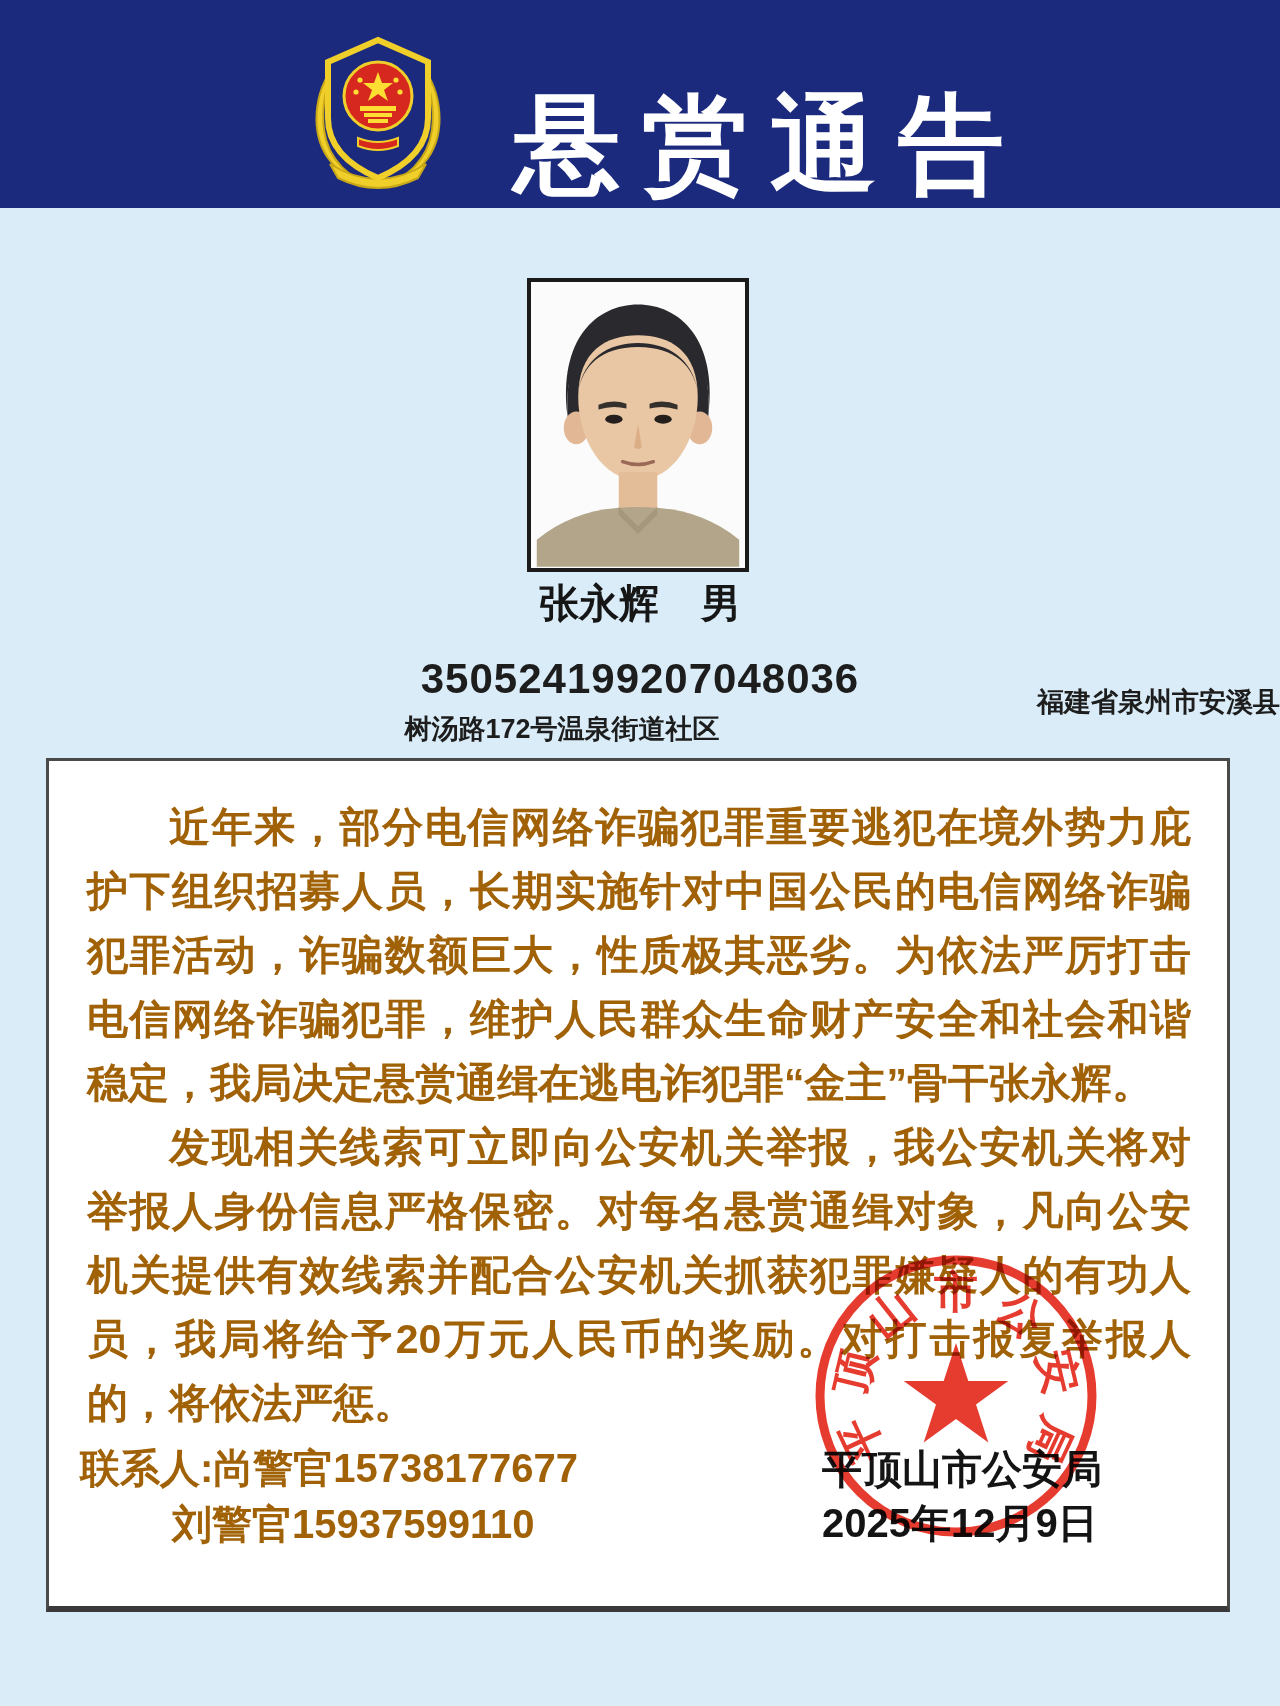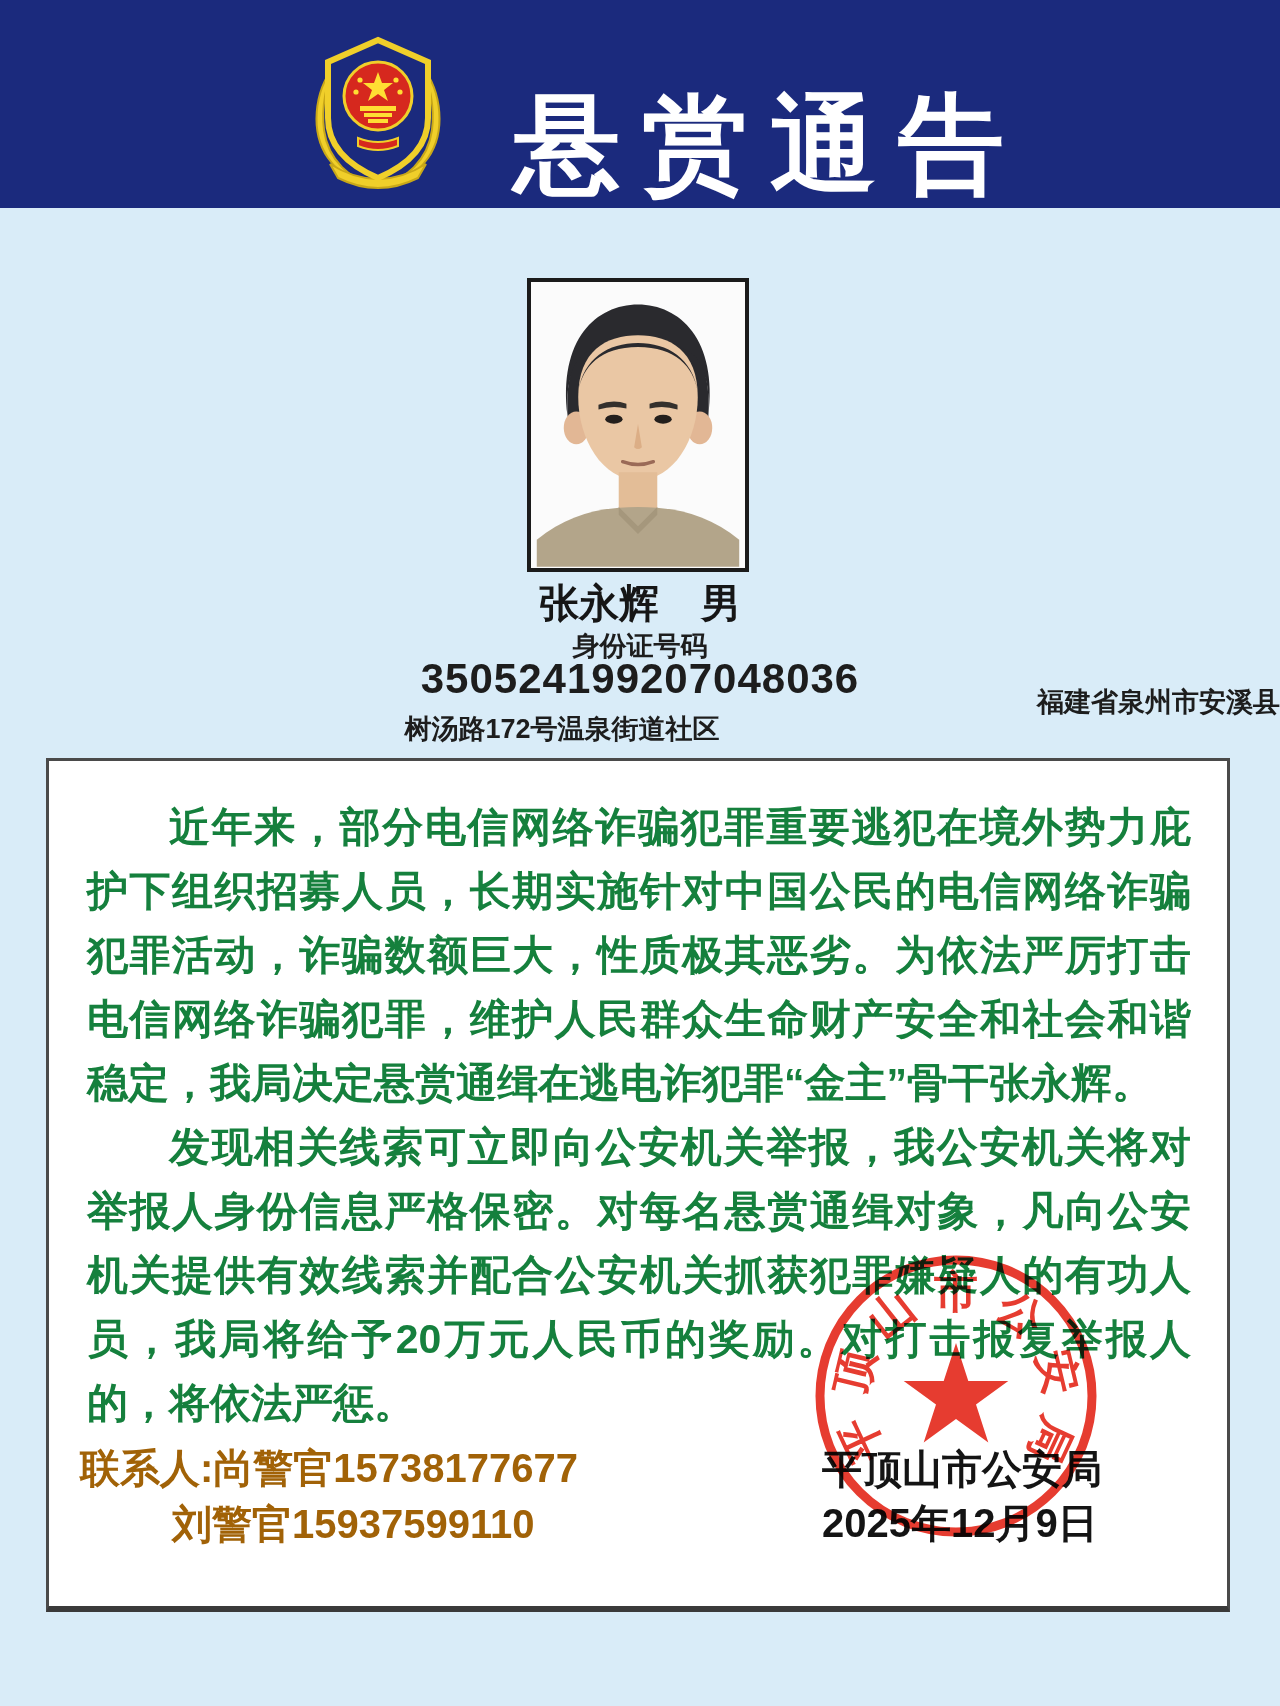--- a/index.html
+++ b/index.html
@@ -29,21 +29,21 @@
   .addr1{position:absolute;left:0;top:684px;width:1280px;text-align:right;
          font-size:27px;font-weight:800;color:#1d1d1d;}
   .addr2{position:absolute;left:0;top:711px;width:1124px;text-align:center;
          font-size:27px;font-weight:800;color:#1d1d1d;}
 
   
   .body-box{position:absolute;left:46px;top:758px;width:1184px;height:854px;
             background:#ffffff;border:3px solid #4a4a4a;border-bottom:6px solid #3a3a3a;
             box-sizing:border-box;}
   .body-text{position:absolute;left:38px;top:34px;width:1104px;
-             font-size:41px;line-height:64px;font-weight:700;color:#15803d;
+             font-size:41px;line-height:64px;font-weight:700;color:#a16207;
              text-align:justify;}
   .body-text p{margin:0;text-indent:2em;}
 
   
   .contacts{position:absolute;left:80px;top:1440px;font-size:40px;font-weight:800;
             color:#a16207;line-height:56px;white-space:nowrap;}
   .contact-line2{margin-left:92px;}
 
   
   .issuer{position:absolute;left:822px;top:1442px;font-size:40px;font-weight:800;
@@ -113,21 +113,20 @@
       <rect x="91" y="196" width="40" height="44" fill="#e3bd97"></rect>
 
       <path d="M6,294 L6,266 C38,240 72,232 111,232 C150,232 184,240 216,266 L216,294 Z" fill="#b3a58a"></path>
       <path d="M91,232 L111,252 L131,232 L131,240 L111,260 L91,240 Z" fill="#a5977c"></path>
     </svg>
   </div>
 
   <div class="name-line">
     <span>张永辉</span><span class="name-gap"></span><span>男</span>
   </div>
-  <div class="id-label">身份证号码</div>
   <div class="id-number">350524199207048036</div>
   <div class="addr1">福建省泉州市安溪县</div>
   <div class="addr2">树汤路172号温泉街道社区</div>
 
   <div class="body-box">
     <div class="body-text">
       <p>近年来，部分电信网络诈骗犯罪重要逃犯在境外势力庇护下组织招募人员，长期实施针对中国公民的电信网络诈骗犯罪活动，诈骗数额巨大，性质极其恶劣。为依法严厉打击电信网络诈骗犯罪，维护人民群众生命财产安全和社会和谐稳定，我局决定悬赏通缉在逃电诈犯罪“金主”骨干张永辉。</p>
       <p>发现相关线索可立即向公安机关举报，我公安机关将对举报人身份信息严格保密。对每名悬赏通缉对象，凡向公安机关提供有效线索并配合公安机关抓获犯罪嫌疑人的有功人员，我局将给予20万元人民币的奖励。对打击报复举报人的，将依法严惩。</p>
     </div>
   </div>

